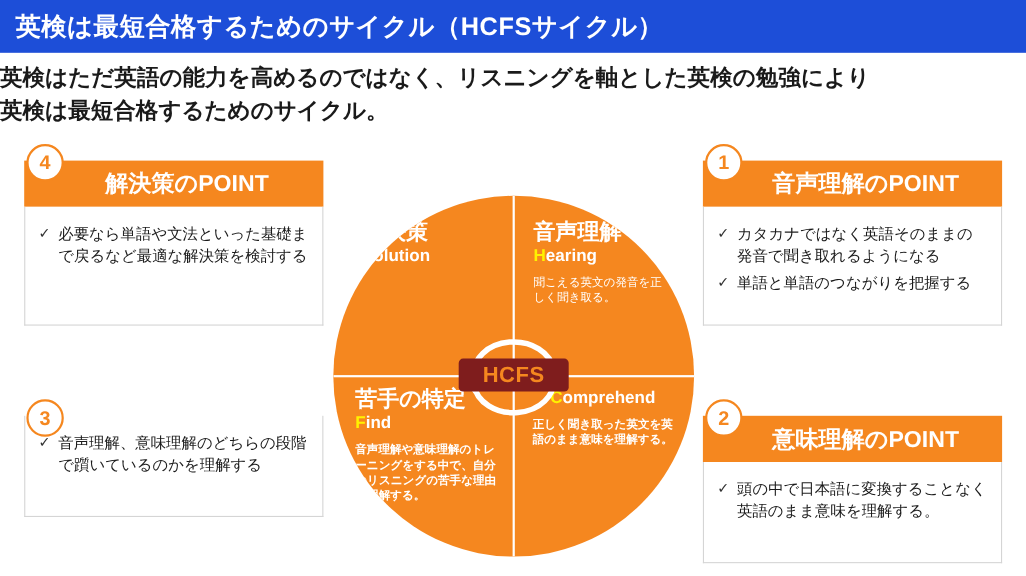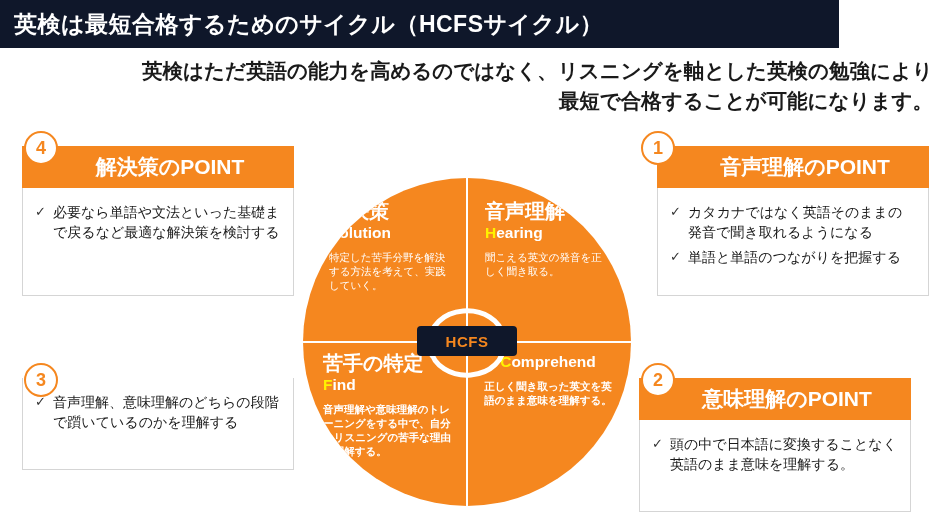--- a/index.html
+++ b/index.html
@@ -18,41 +18,41 @@
     position: relative;
     width: 933px;
     height: 524px;
   }
 
   
   .header-bar {
     position: absolute;
     left: 0;
     top: 0;
-    width: 839px;
+    width: 933px;
     height: 48px;
-    background: #0f172a;
+    background: #1d4ed8;
     display: flex;
     align-items: center;
   }
   .header-title {
     color: #ffffff;
     font-size: 23px;
     font-weight: bold;
     padding-left: 14px;
     letter-spacing: 0.5px;
   }
 
   
   .lead {
     position: absolute;
     left: 0;
     top: 56px;
     width: 933px;
-    text-align: right;
+    text-align: left;
     color: #1a1a1a;
     font-size: 20.5px;
     font-weight: bold;
     line-height: 1.45;
   }
   .lead .line {
     display: block;
   }
 
   
@@ -130,24 +130,24 @@
     top: 130px;
     width: 100px;
     height: 68px;
   }
   .hub-label {
     position: absolute;
     left: 0;
     top: 18px;
     width: 100px;
     height: 30px;
-    background: #0f172a;
+    background: #7f1d1d;
     border-radius: 4px;
     color: #F5871F;
-    font-size: 15px;
+    font-size: 20px;
     font-weight: bold;
     display: flex;
     align-items: center;
     justify-content: center;
     letter-spacing: 0.5px;
   }
   .hub-arrows {
     position: absolute;
     left: -6px;
     top: -10px;
@@ -212,21 +212,21 @@
     justify-content: center;
     z-index: 5;
     box-sizing: border-box;
   }
 
   
   #box4 { left: 22px;  top: 146px; }
   #box4 .point-body { height: 108px; }
   #badge4 { left: 24px; top: 131px; }
 
-  #box1 { left: 657px; top: 146px; }
+  #box1 { left: 639px; top: 146px; }
   #box1 .point-body { height: 108px; }
   #badge1 { left: 641px; top: 131px; }
 
   #box3 { left: 22px;  top: 378px; }
   #box3 .point-body { height: 92px; }
   #badge3 { left: 24px; top: 363px; }
 
   #box2 { left: 639px; top: 378px; }
   #box2 .point-body { height: 92px; }
   #badge2 { left: 641px; top: 363px; }
@@ -239,30 +239,29 @@
 <body>
 
 <div class="page">
 
   <div class="header-bar">
     <div class="header-title">英検は最短合格するためのサイクル（HCFSサイクル）</div>
   </div>
 
   <div class="lead">
     <span class="line">英検はただ英語の能力を高めるのではなく、リスニングを軸とした英検の勉強により</span>
-    <span class="line">最短で合格することが可能になります。</span>
+    <span class="line">英検は最短合格するためのサイクル。</span>
   </div>
 
   <div class="circle-wrap">
     <div class="circle">
 
       <div class="quad quad-tl">
         <div class="quad-title">解決策</div>
         <div class="quad-sub"><span class="hl">S</span><span>olution</span></div>
-        <div class="quad-desc">特定した苦手分野を解決する方法を考えて、実践していく。</div>
       </div>
 
       <div class="quad quad-tr">
         <div class="quad-title">音声理解</div>
         <div class="quad-sub"><span class="hl">H</span><span>earing</span></div>
         <div class="quad-desc">聞こえる英文の発音を正しく聞き取る。</div>
       </div>
 
       <div class="quad quad-bl">
         <div class="quad-title">苦手の特定</div>

